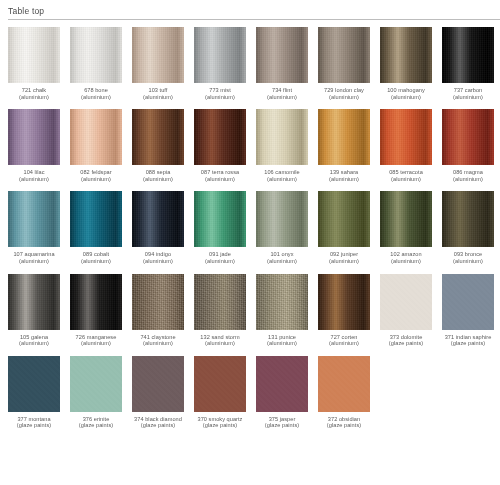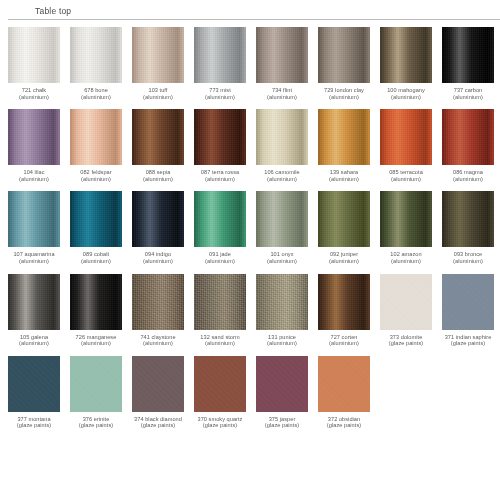--- a/index.html
+++ b/index.html
@@ -14,21 +14,20 @@
 
   
   .header{
     padding:5px 0 0 8px;
   }
   .header-title{
     font-size:8.5px;
     color:#4a4a4a;
     letter-spacing:.2px;
     line-height:12px;
-    margin-left:27px;
   }
   .header-rule{
     margin-top:2px;
     height:1px;
     background:#bdbdbd;
     width:492px;
   }
 
   
   .grid{

